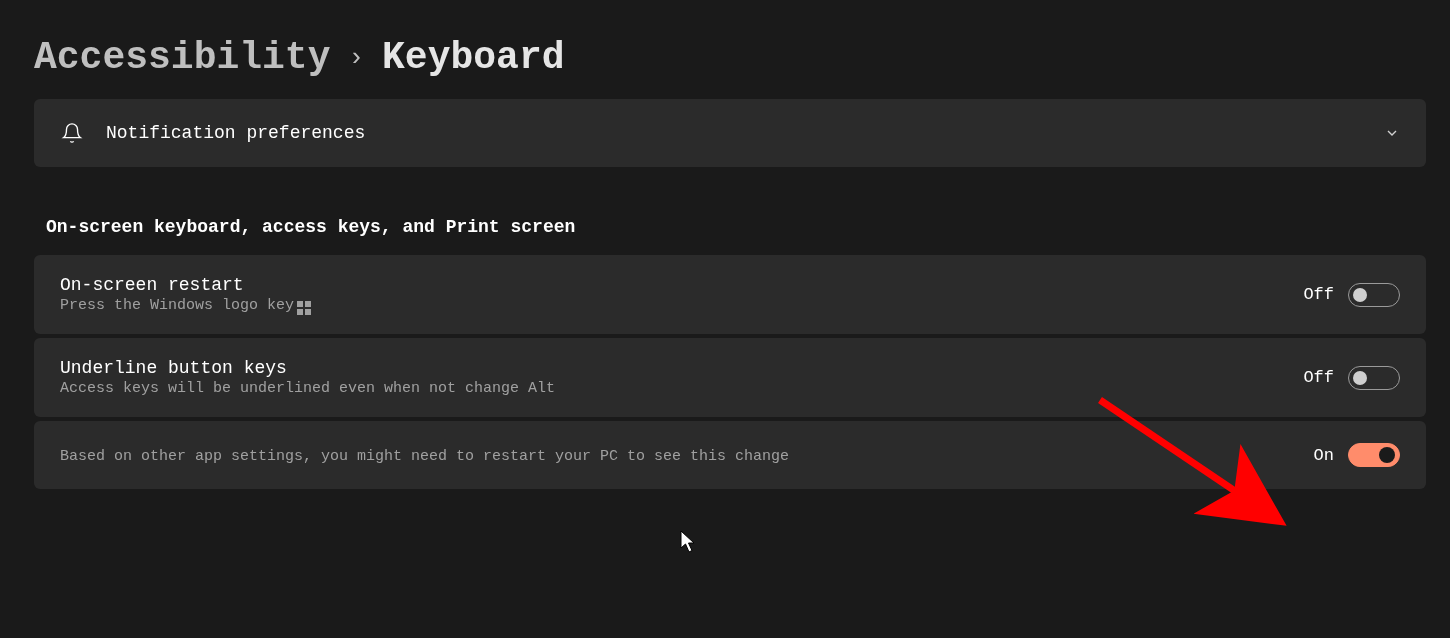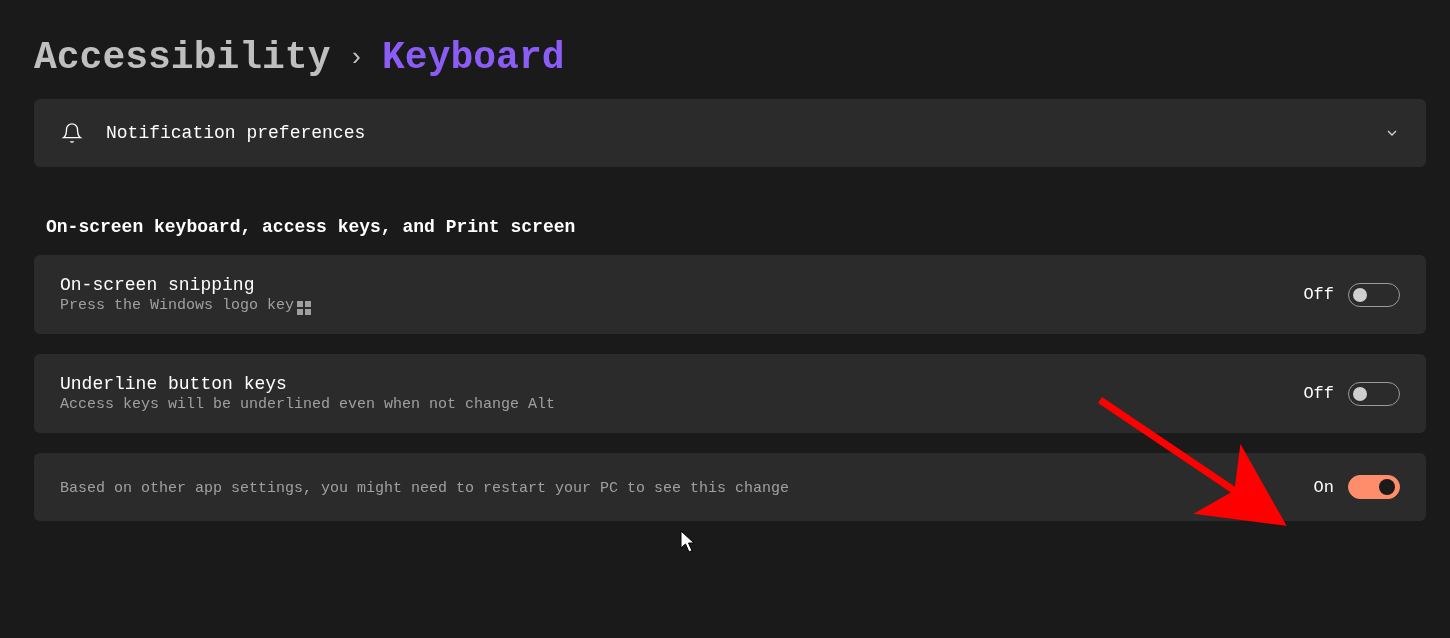--- a/index.html
+++ b/index.html
@@ -30,29 +30,29 @@
   .breadcrumb-sep {
     font-size: 26px;
     color: #bfbfbf;
     font-weight: 400;
     position: relative;
     top: -3px;
   }
   .breadcrumb-current {
     font-size: 38px;
     font-weight: 600;
-    color: #8b5cf6;
+    color: #e5e5e5;
   }
   .card {
     background: #2b2b2b;
     border-radius: 6px;
     padding: 20px 26px;
     display: flex;
     align-items: center;
-    margin-bottom: 20px;
+    margin-bottom: 4px;
     min-height: 68px;
   }
   .card.clickable { cursor: pointer; }
   .card-icon {
     width: 24px;
     height: 24px;
     margin-right: 22px;
     flex-shrink: 0;
     display: flex;
     align-items: center;
@@ -188,21 +188,21 @@
       <svg width="16" height="16" viewBox="0 0 24 24" fill="none" stroke-width="2">
         <polyline points="6 9 12 15 18 9"></polyline>
       </svg>
     </span>
   </div>
 
   <div class="section-heading">On-screen keyboard, access keys, and Print screen</div>
 
   <div class="card">
     <div class="card-text">
-      <div class="card-title">On-screen snipping</div>
+      <div class="card-title">On-screen restart</div>
       <div class="card-sub card-sub-inline">
         <span>Press the Windows logo key</span>
         <span class="winlogo">
             <span class="tl"></span>
             <span class="tr"></span>
             <span class="bl"></span>
             <span class="br"></span>
           </span>
       </div>
     </div>

